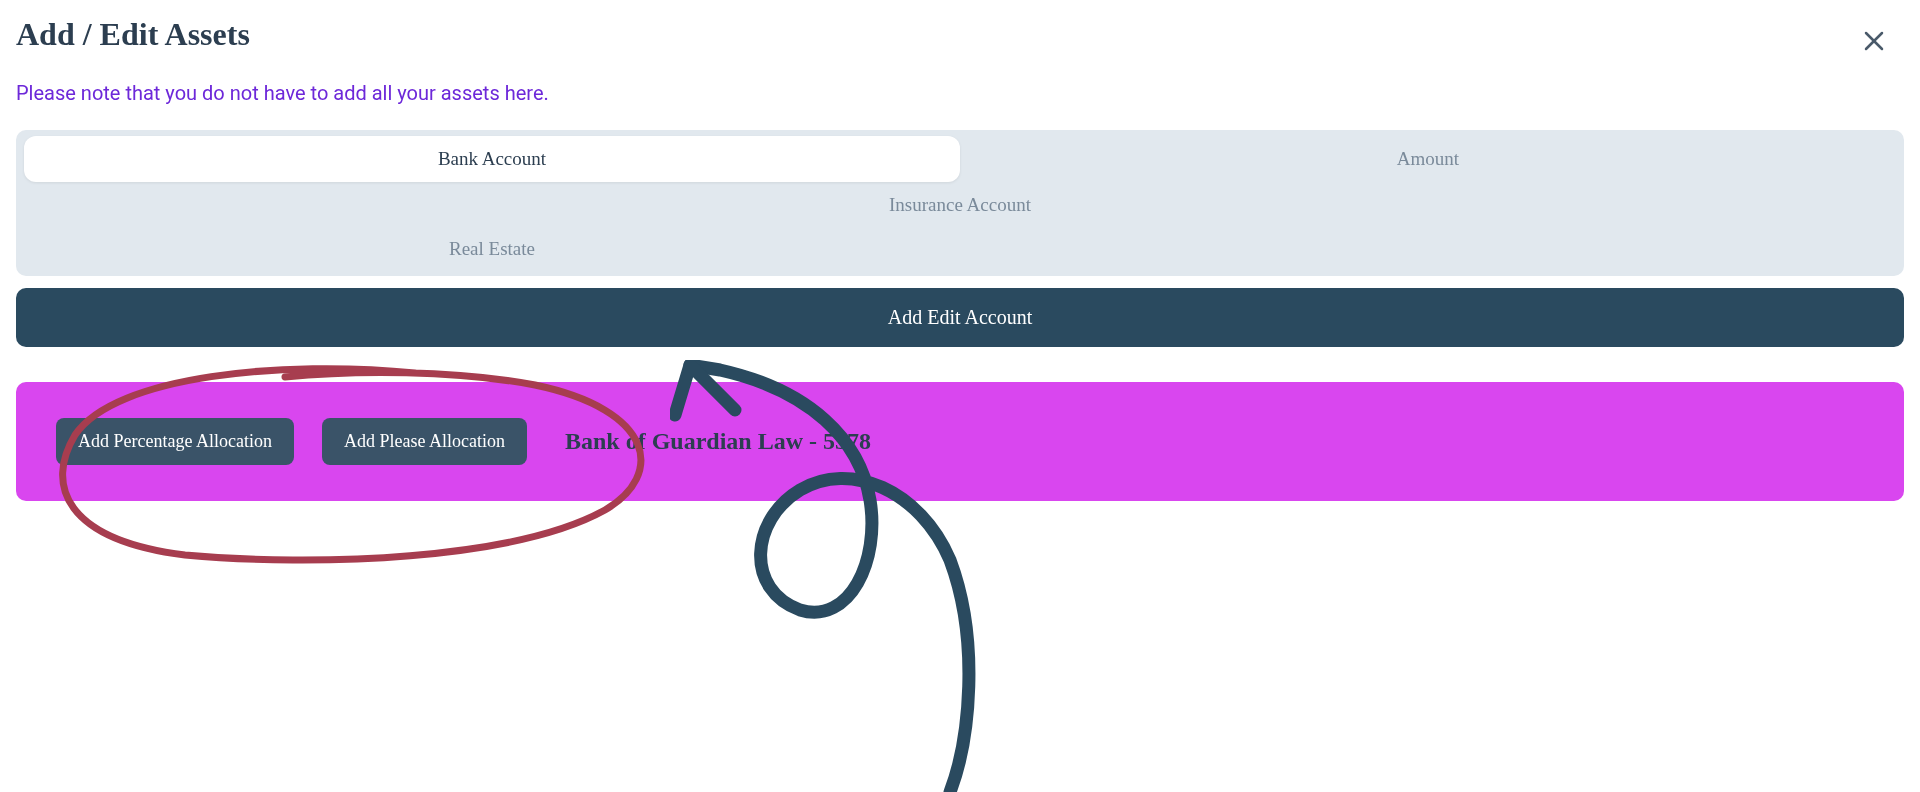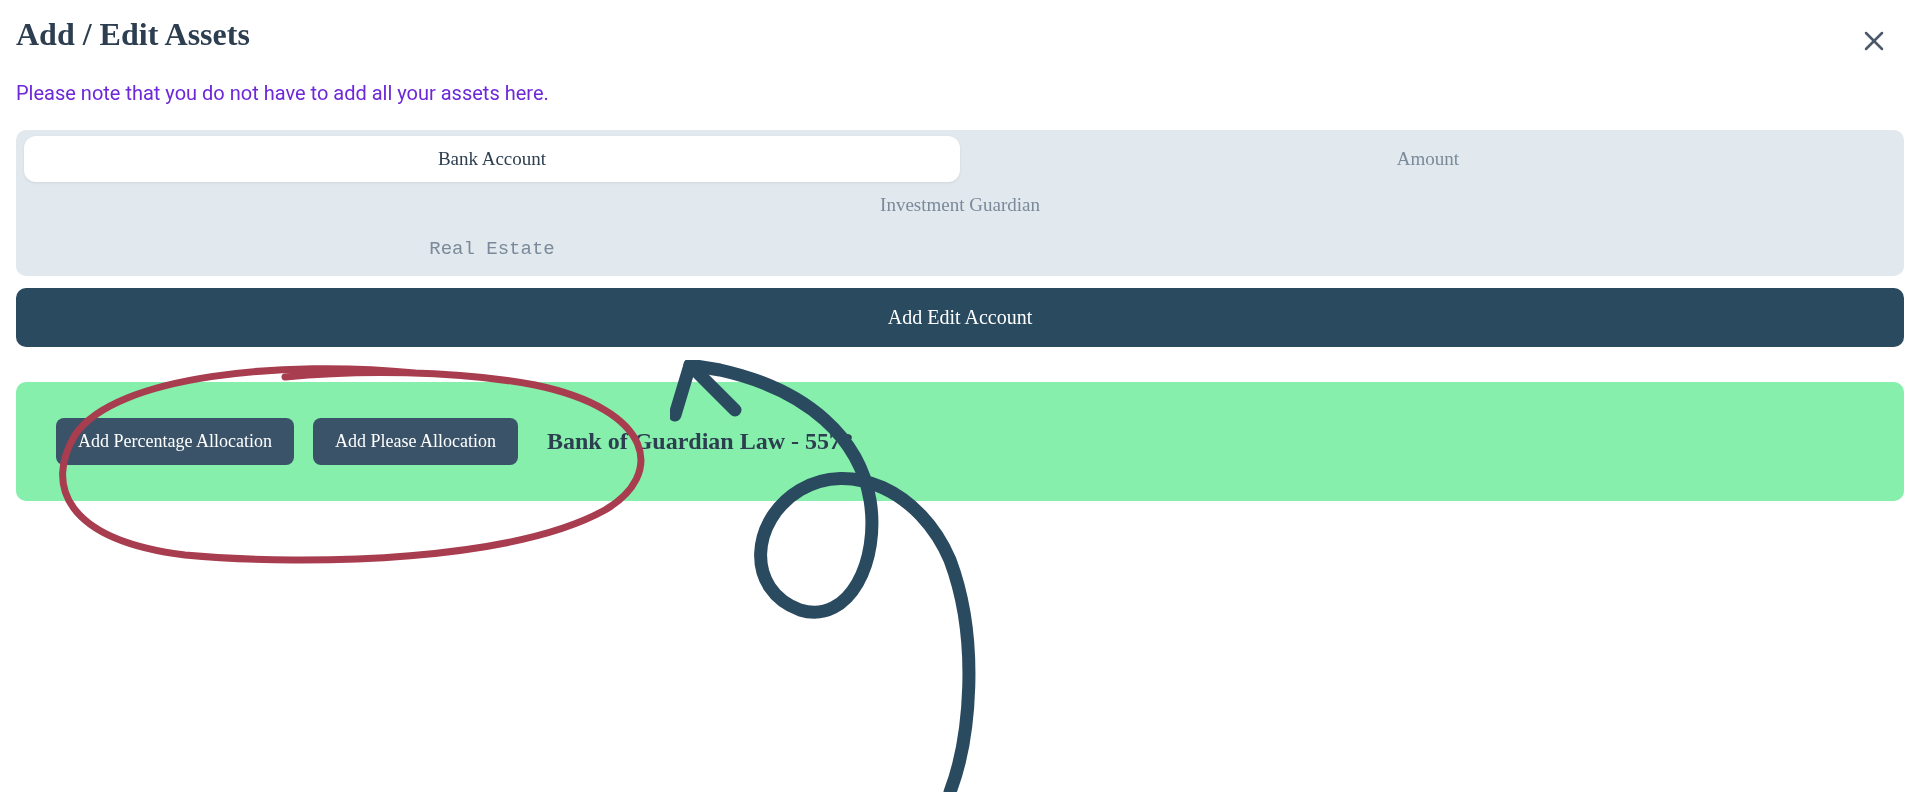--- a/index.html
+++ b/index.html
@@ -90,44 +90,44 @@
     
     .tab-single {
       width: 50%;
       text-align: center;
       padding: 10px 20px;
       font-size: 19px;
       font-weight: 500;
       color: #7a8a9a;
       cursor: pointer;
       border-radius: 8px;
-      font-family: Liberation Mono, monospace;
+      font-family: Liberation Serif, serif;
     }
     
     .add-button {
       width: 100%;
       background: #2a4a5f;
       color: #ffffff;
       border: none;
       border-radius: 10px;
       padding: 18px;
       font-size: 20px;
       font-weight: 500;
       cursor: pointer;
       margin-bottom: 35px;
       font-family: Georgia, 'Times New Roman', serif;
     }
     
     .account-card {
-      background: #86efac;
+      background: #d946ef;
       border-radius: 10px;
       padding: 36px 40px;
       display: flex;
       align-items: center;
-      gap: 19px;
+      gap: 28px;
       position: relative;
     }
     
     .allocation-btn {
       background: #3a5368;
       color: #ffffff;
       border: none;
       border-radius: 8px;
       padding: 13px 22px;
       font-size: 18px;
@@ -186,21 +186,21 @@
     <h1 class="title">Add / Edit Assets</h1>
     <p class="subtitle">Please note that you do not have to add all your assets here.</p>
   </div>
   
   <div class="tabs-container">
     <div class="tabs-row">
       <div class="tab active">Bank Account</div>
       <div class="tab">Amount</div>
     </div>
     <div class="tabs-row">
-      <div class="tab">Investment Guardian</div>
+      <div class="tab">Insurance Account</div>
     </div>
     <div class="tabs-row">
       <div class="tab-single">Real Estate</div>
     </div>
   </div>
   
   <button class="add-button">Add Edit Account</button>
   
   <div class="account-card">
     <button class="allocation-btn">Add Percentage Allocation</button>

